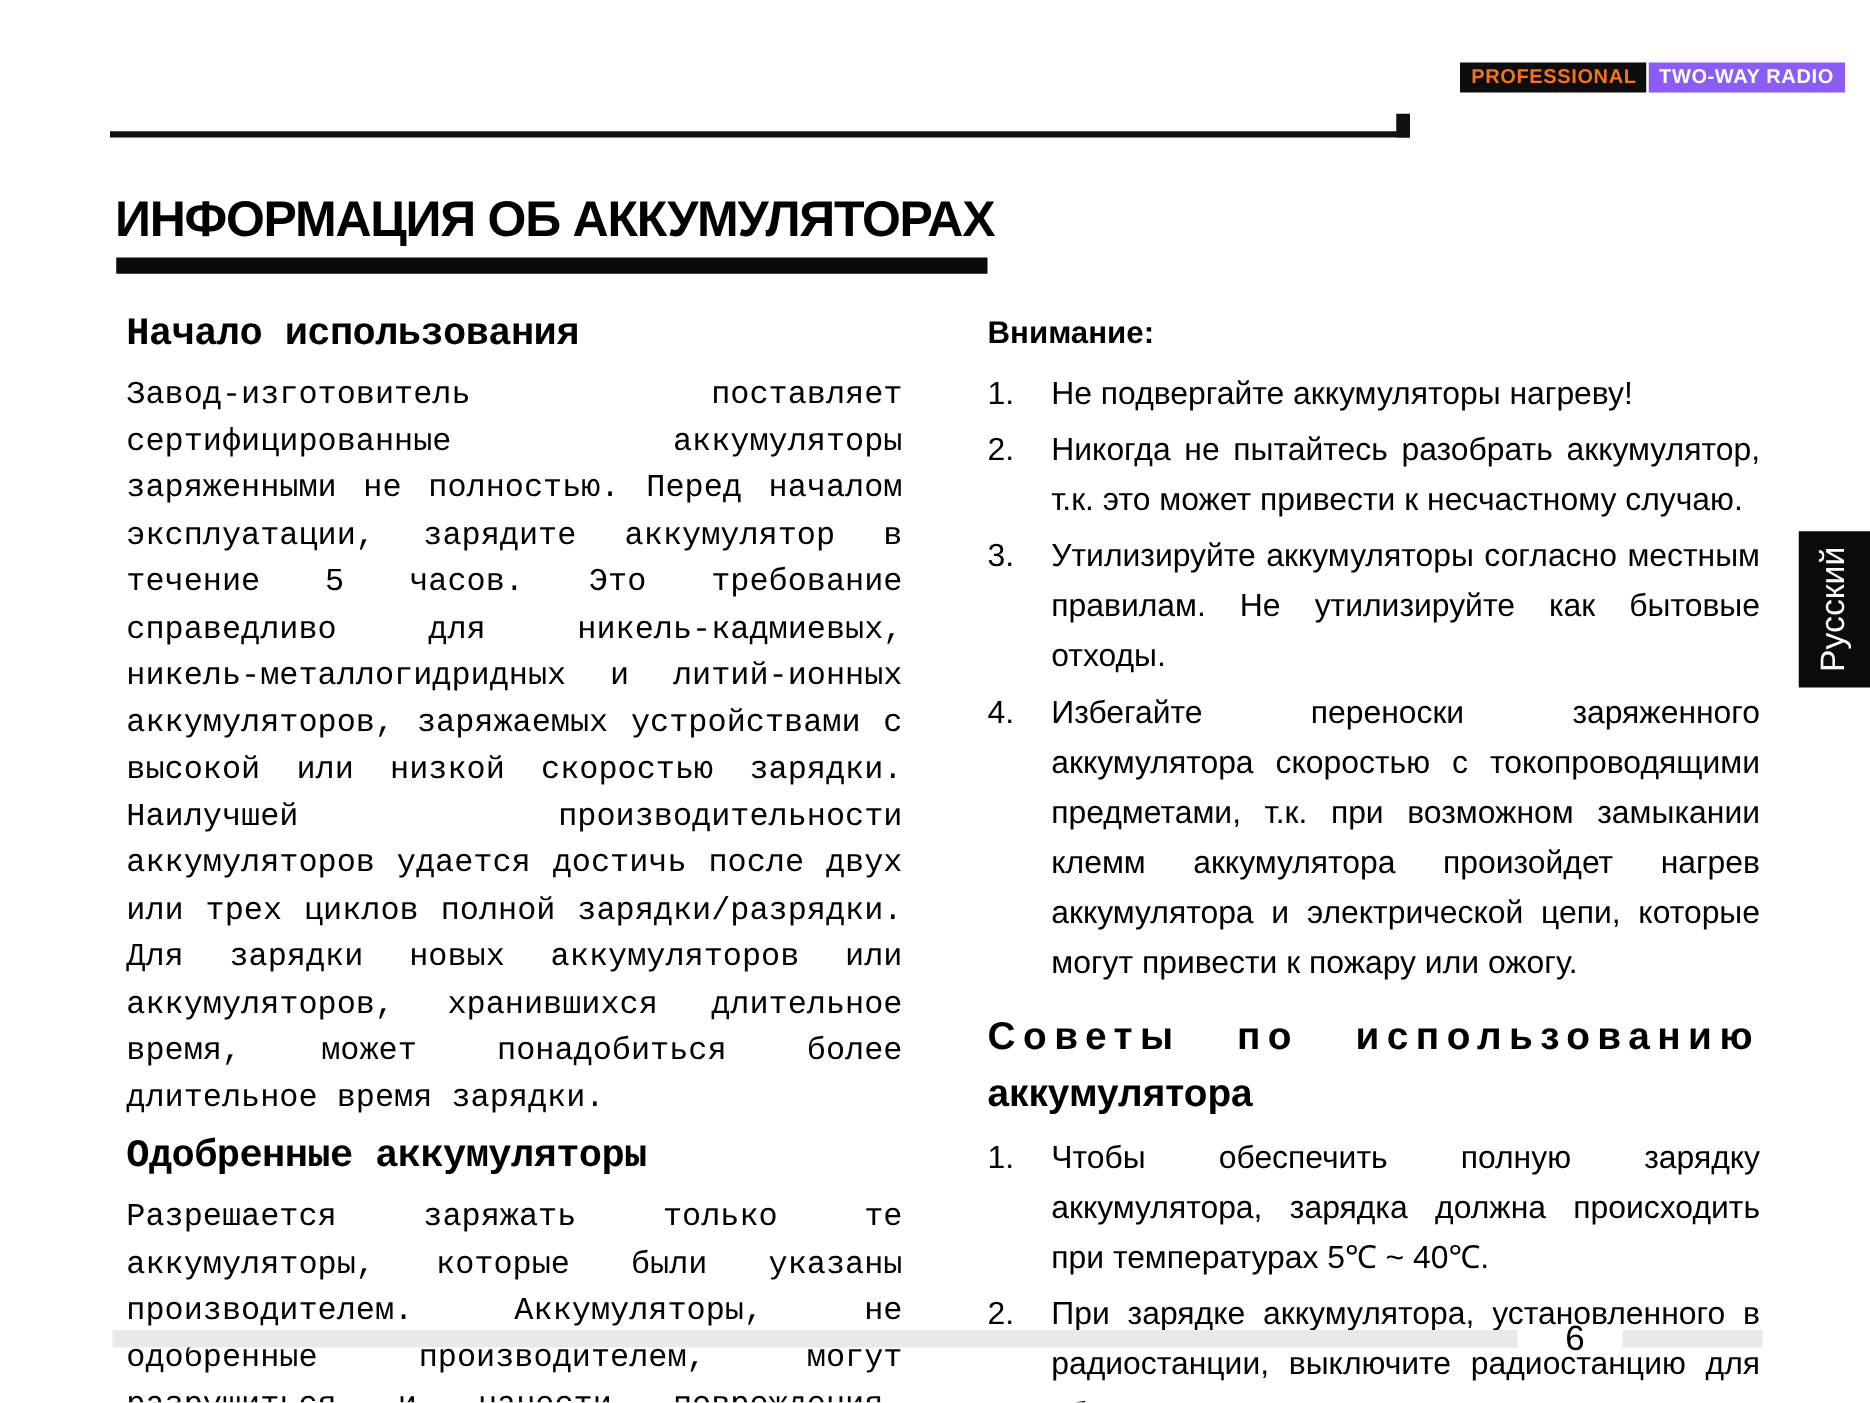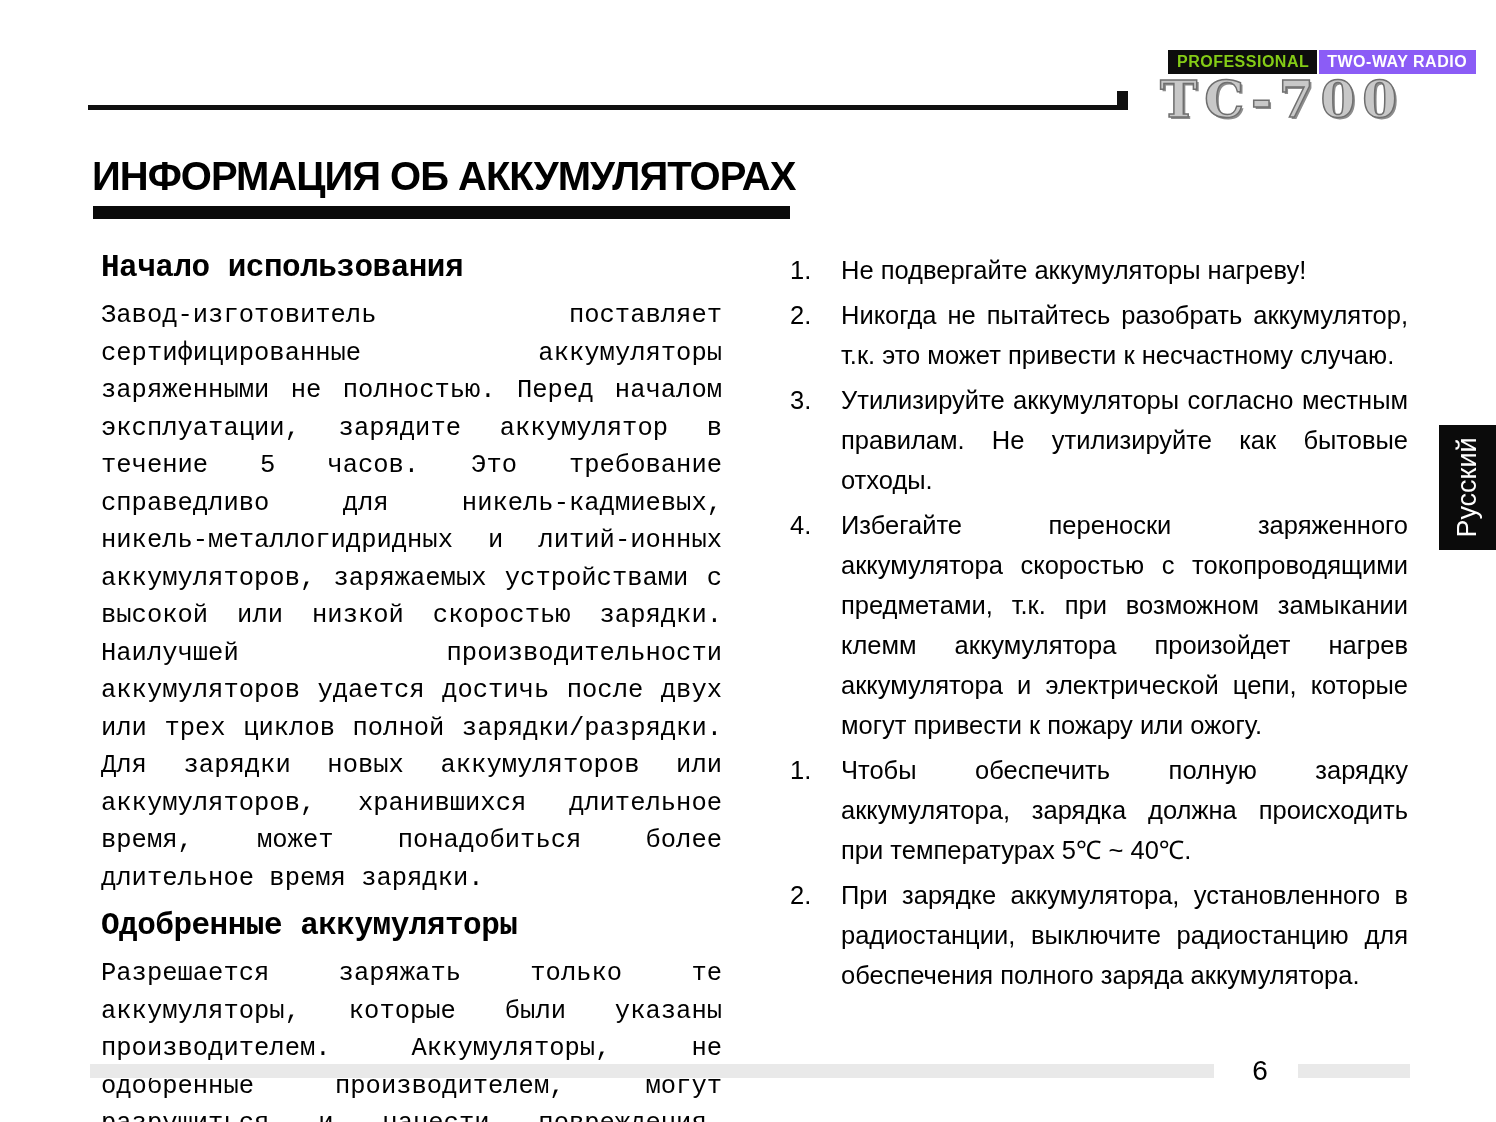--- a/index.html
+++ b/index.html
@@ -12,21 +12,21 @@
   .header-rule {
     position:absolute; left:88px; top:105px; width:1040px; height:5px; background:#101010;
   }
   .rule-riser {
     position:absolute; right:0px; bottom:0px; width:11px; height:19px; background:#101010;
   }
   .brand-badge {
     position:absolute; left:1168px; top:50px; display:flex;
     font-weight:bold; font-size:16px; letter-spacing:0.5px; line-height:22px; white-space:nowrap;
   }
-  .badge-pro  { background:#0d0d0d; color:#84cc16; padding:1px 8px 1px 9px; }
+  .badge-pro  { background:#0d0d0d; color:#f97316; padding:1px 8px 1px 9px; }
   .badge-radio{ background:#8b5cf6; color:#fff; padding:1px 9px 1px 8px; margin-left:2px; }
   .brand-logo {
     position:absolute; left:1156px; top:72px; width:252px; text-align:center;
     font-family:"DejaVu Serif", serif; font-weight:bold; font-size:50px; line-height:56px;
     letter-spacing:7px; color:#c8c8c8;
     -webkit-text-stroke:1.5px #6f6f6f;
     text-shadow:2px 2px 0 #8d8d8d;
     white-space:nowrap;
   }
 
@@ -81,55 +81,59 @@
 
 <div class="page">
 
   <div class="header-rule">
     <div class="rule-riser"></div>
   </div>
   <div class="brand-badge">
     <span class="badge-pro">PROFESSIONAL</span>
     <span class="badge-radio">TWO-WAY RADIO</span>
   </div>
-  <div class="brand-logo">TC-700</div>
 
   <h1 class="page-title">ИНФОРМАЦИЯ ОБ АККУМУЛЯТОРАХ</h1>
   <div class="title-underline"></div>
 
   <div class="col-left">
     <section>
       <h2>Начало использования</h2>
       <p>Завод-изготовитель поставляет сертифицированные аккумуляторы заряженными не полностью. Перед началом эксплуатации, зарядите аккумулятор в течение 5 часов. Это требование справедливо для никель-кадмиевых, никель-металлогидридных и литий-ионных аккумуляторов, заряжаемых устройствами с высокой или низкой скоростью зарядки. Наилучшей производительности аккумуляторов удается достичь после двух или трех циклов полной зарядки/разрядки. Для зарядки новых аккумуляторов или аккумуляторов, хранившихся длительное время, может понадобиться более длительное время зарядки.</p>
     </section>
     <section class="section-approved">
       <h2>Одобренные аккумуляторы</h2>
       <p>Разрешается заряжать только те аккумуляторы, которые были указаны производителем. Аккумуляторы, не одобренные производителем, могут разрушиться и нанести повреждения. Перечень одобренных компанией Hytera аккумуляторов можно получить у Вашего дилера.</p>
     </section>
   </div>
 
   <div class="col-right">
+    <h3 class="attention-heading">Внимание:</h3>
 
     <div class="li">
       <span class="num">1.</span>
       <span class="txt">Не подвергайте аккумуляторы нагреву!</span>
     </div>
     <div class="li">
       <span class="num">2.</span>
       <span class="txt">Никогда не пытайтесь разобрать аккумулятор, т.к. это может привести к несчастному случаю.</span>
     </div>
     <div class="li">
       <span class="num">3.</span>
       <span class="txt">Утилизируйте аккумуляторы согласно местным правилам. Не утилизируйте как бытовые отходы.</span>
     </div>
     <div class="li">
       <span class="num">4.</span>
       <span class="txt">Избегайте переноски заряженного аккумулятора скоростью с токопроводящими предметами, т.к. при возможном замыкании клемм аккумулятора произойдет нагрев аккумулятора и электрической цепи, которые могут привести к пожару или ожогу.</span>
     </div>
 
+    <h2 class="tips-heading">
+      <span class="tips-line1">Советы по использованию</span>
+      <span class="tips-line2">аккумулятора</span>
+    </h2>
 
     <div class="li">
       <span class="num">1.</span>
       <span class="txt">Чтобы обеспечить полную зарядку аккумулятора, зарядка должна происходить при температурах 5℃ ~ 40℃.</span>
     </div>
     <div class="li">
       <span class="num">2.</span>
       <span class="txt">При зарядке аккумулятора, установленного в радиостанции, выключите радиостанцию для обеспечения полного заряда аккумулятора.</span>
     </div>
 

